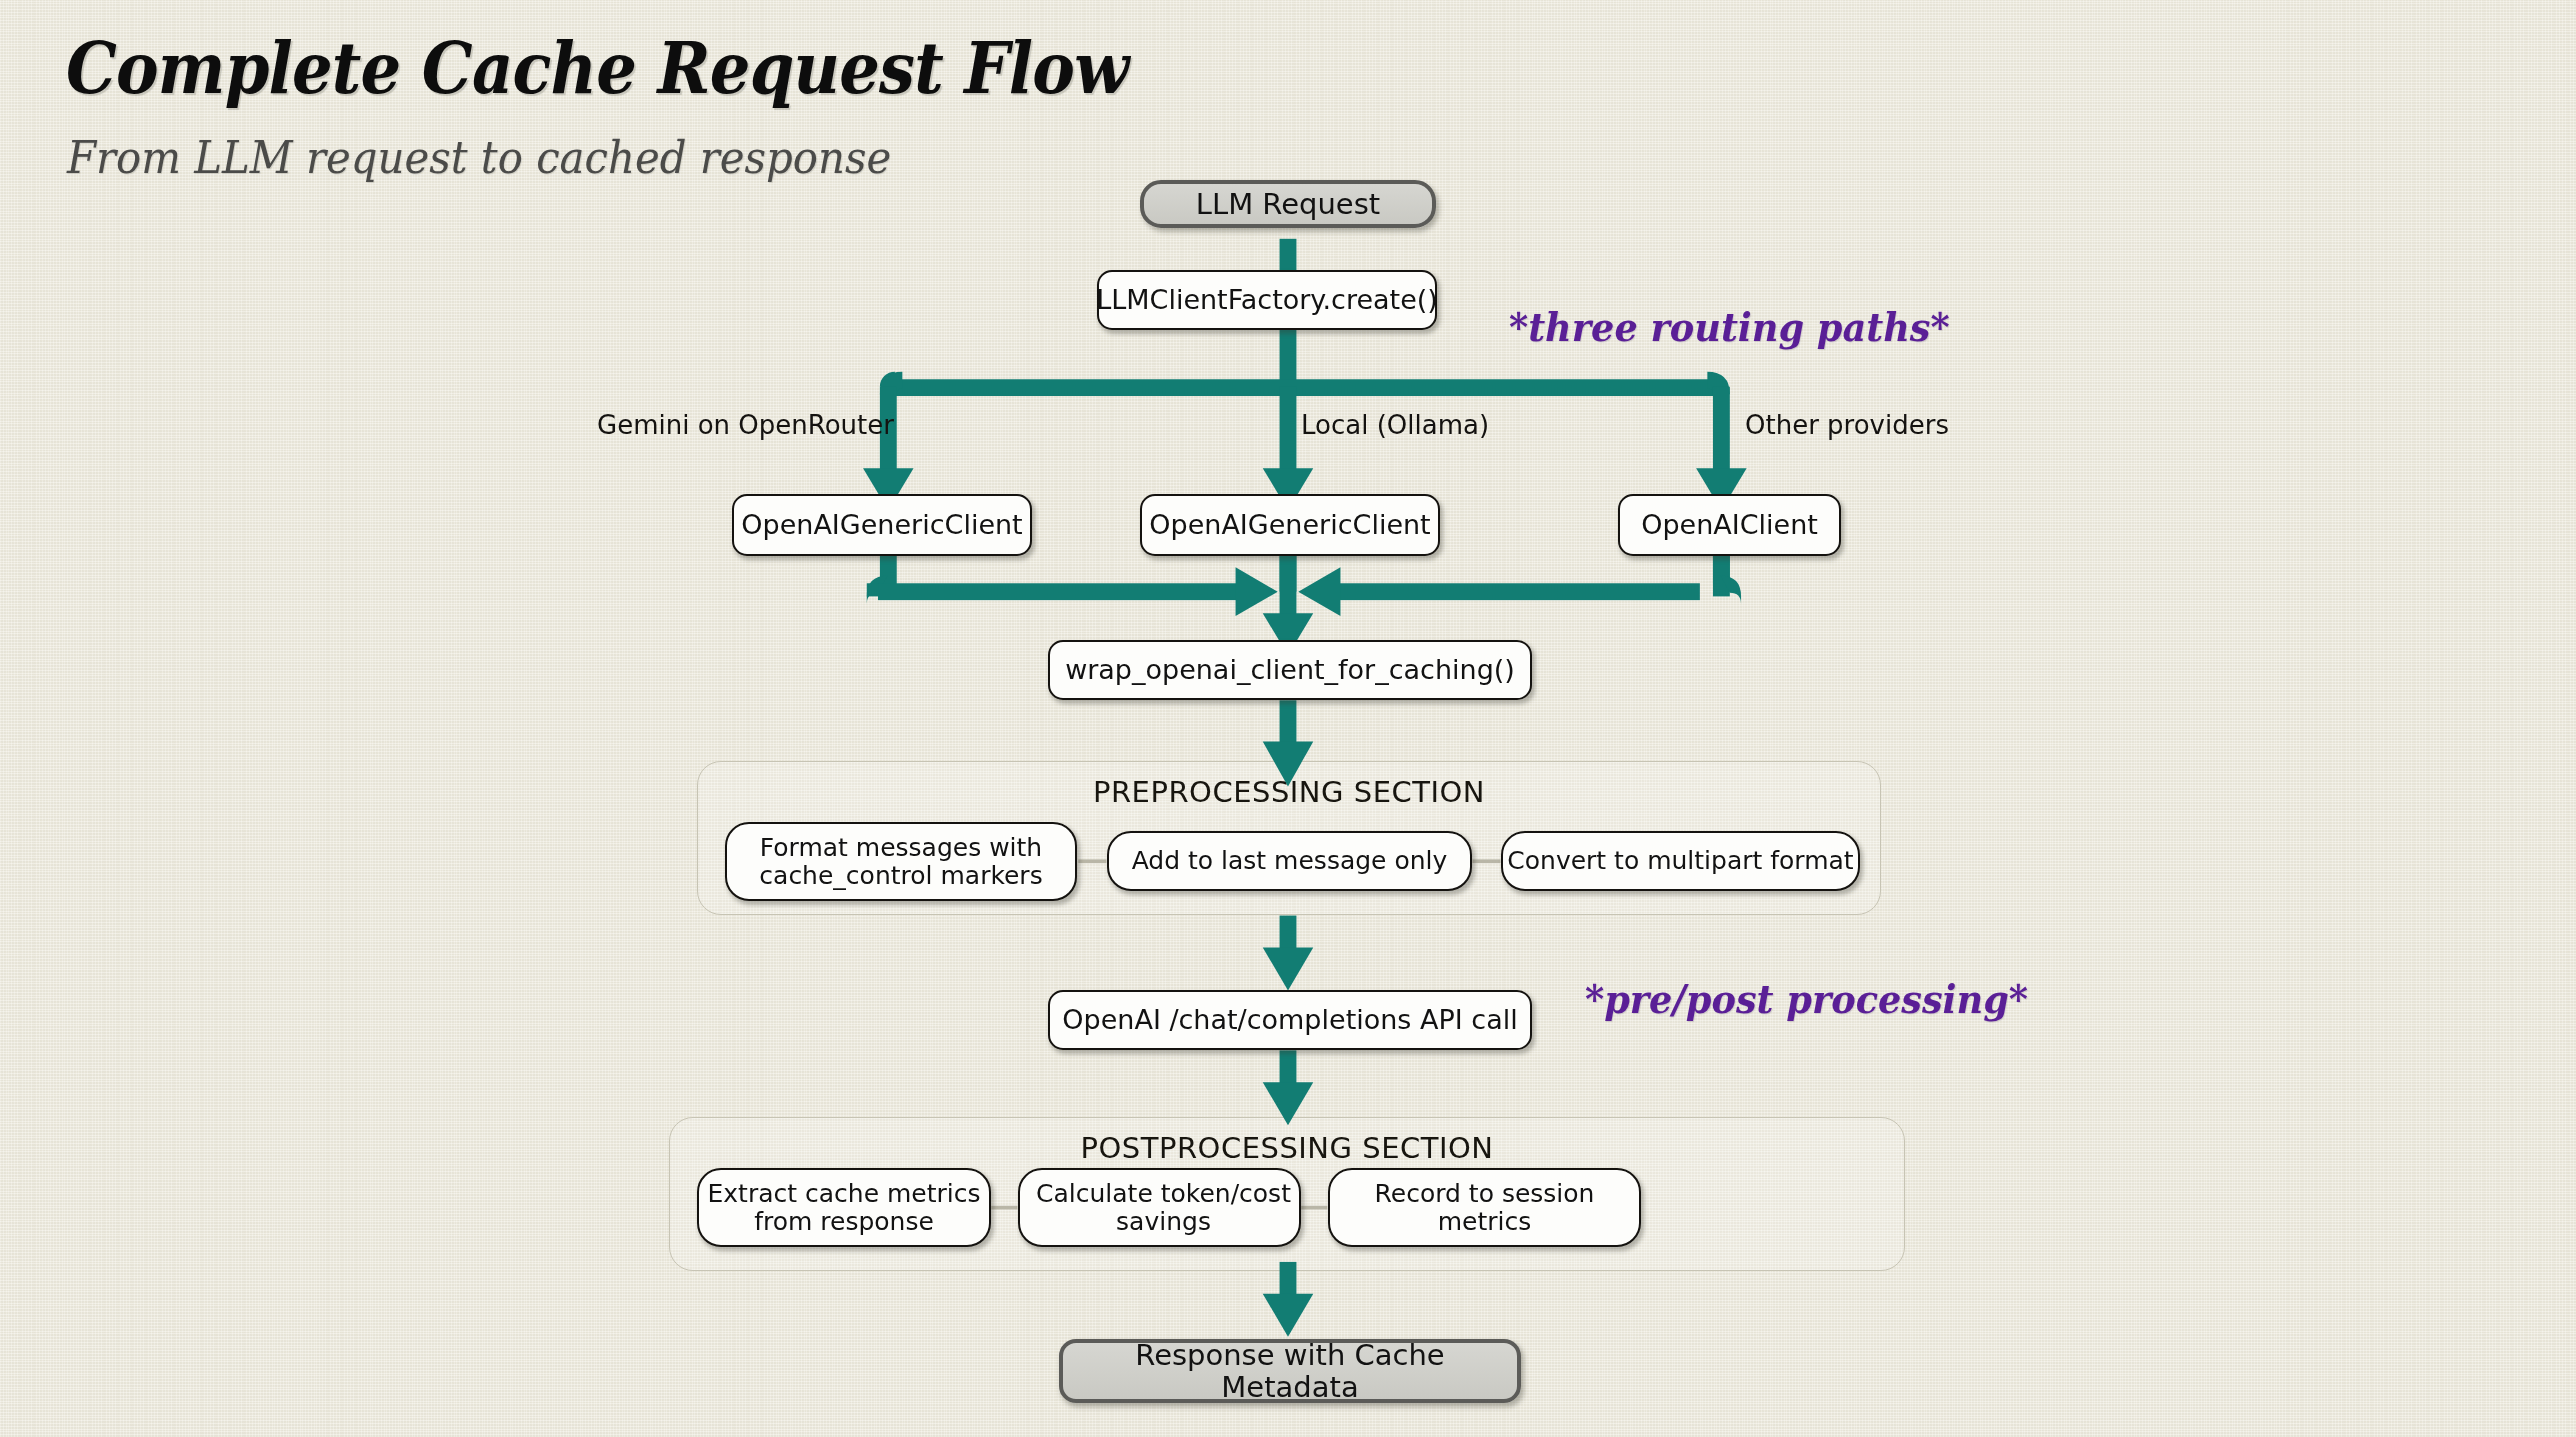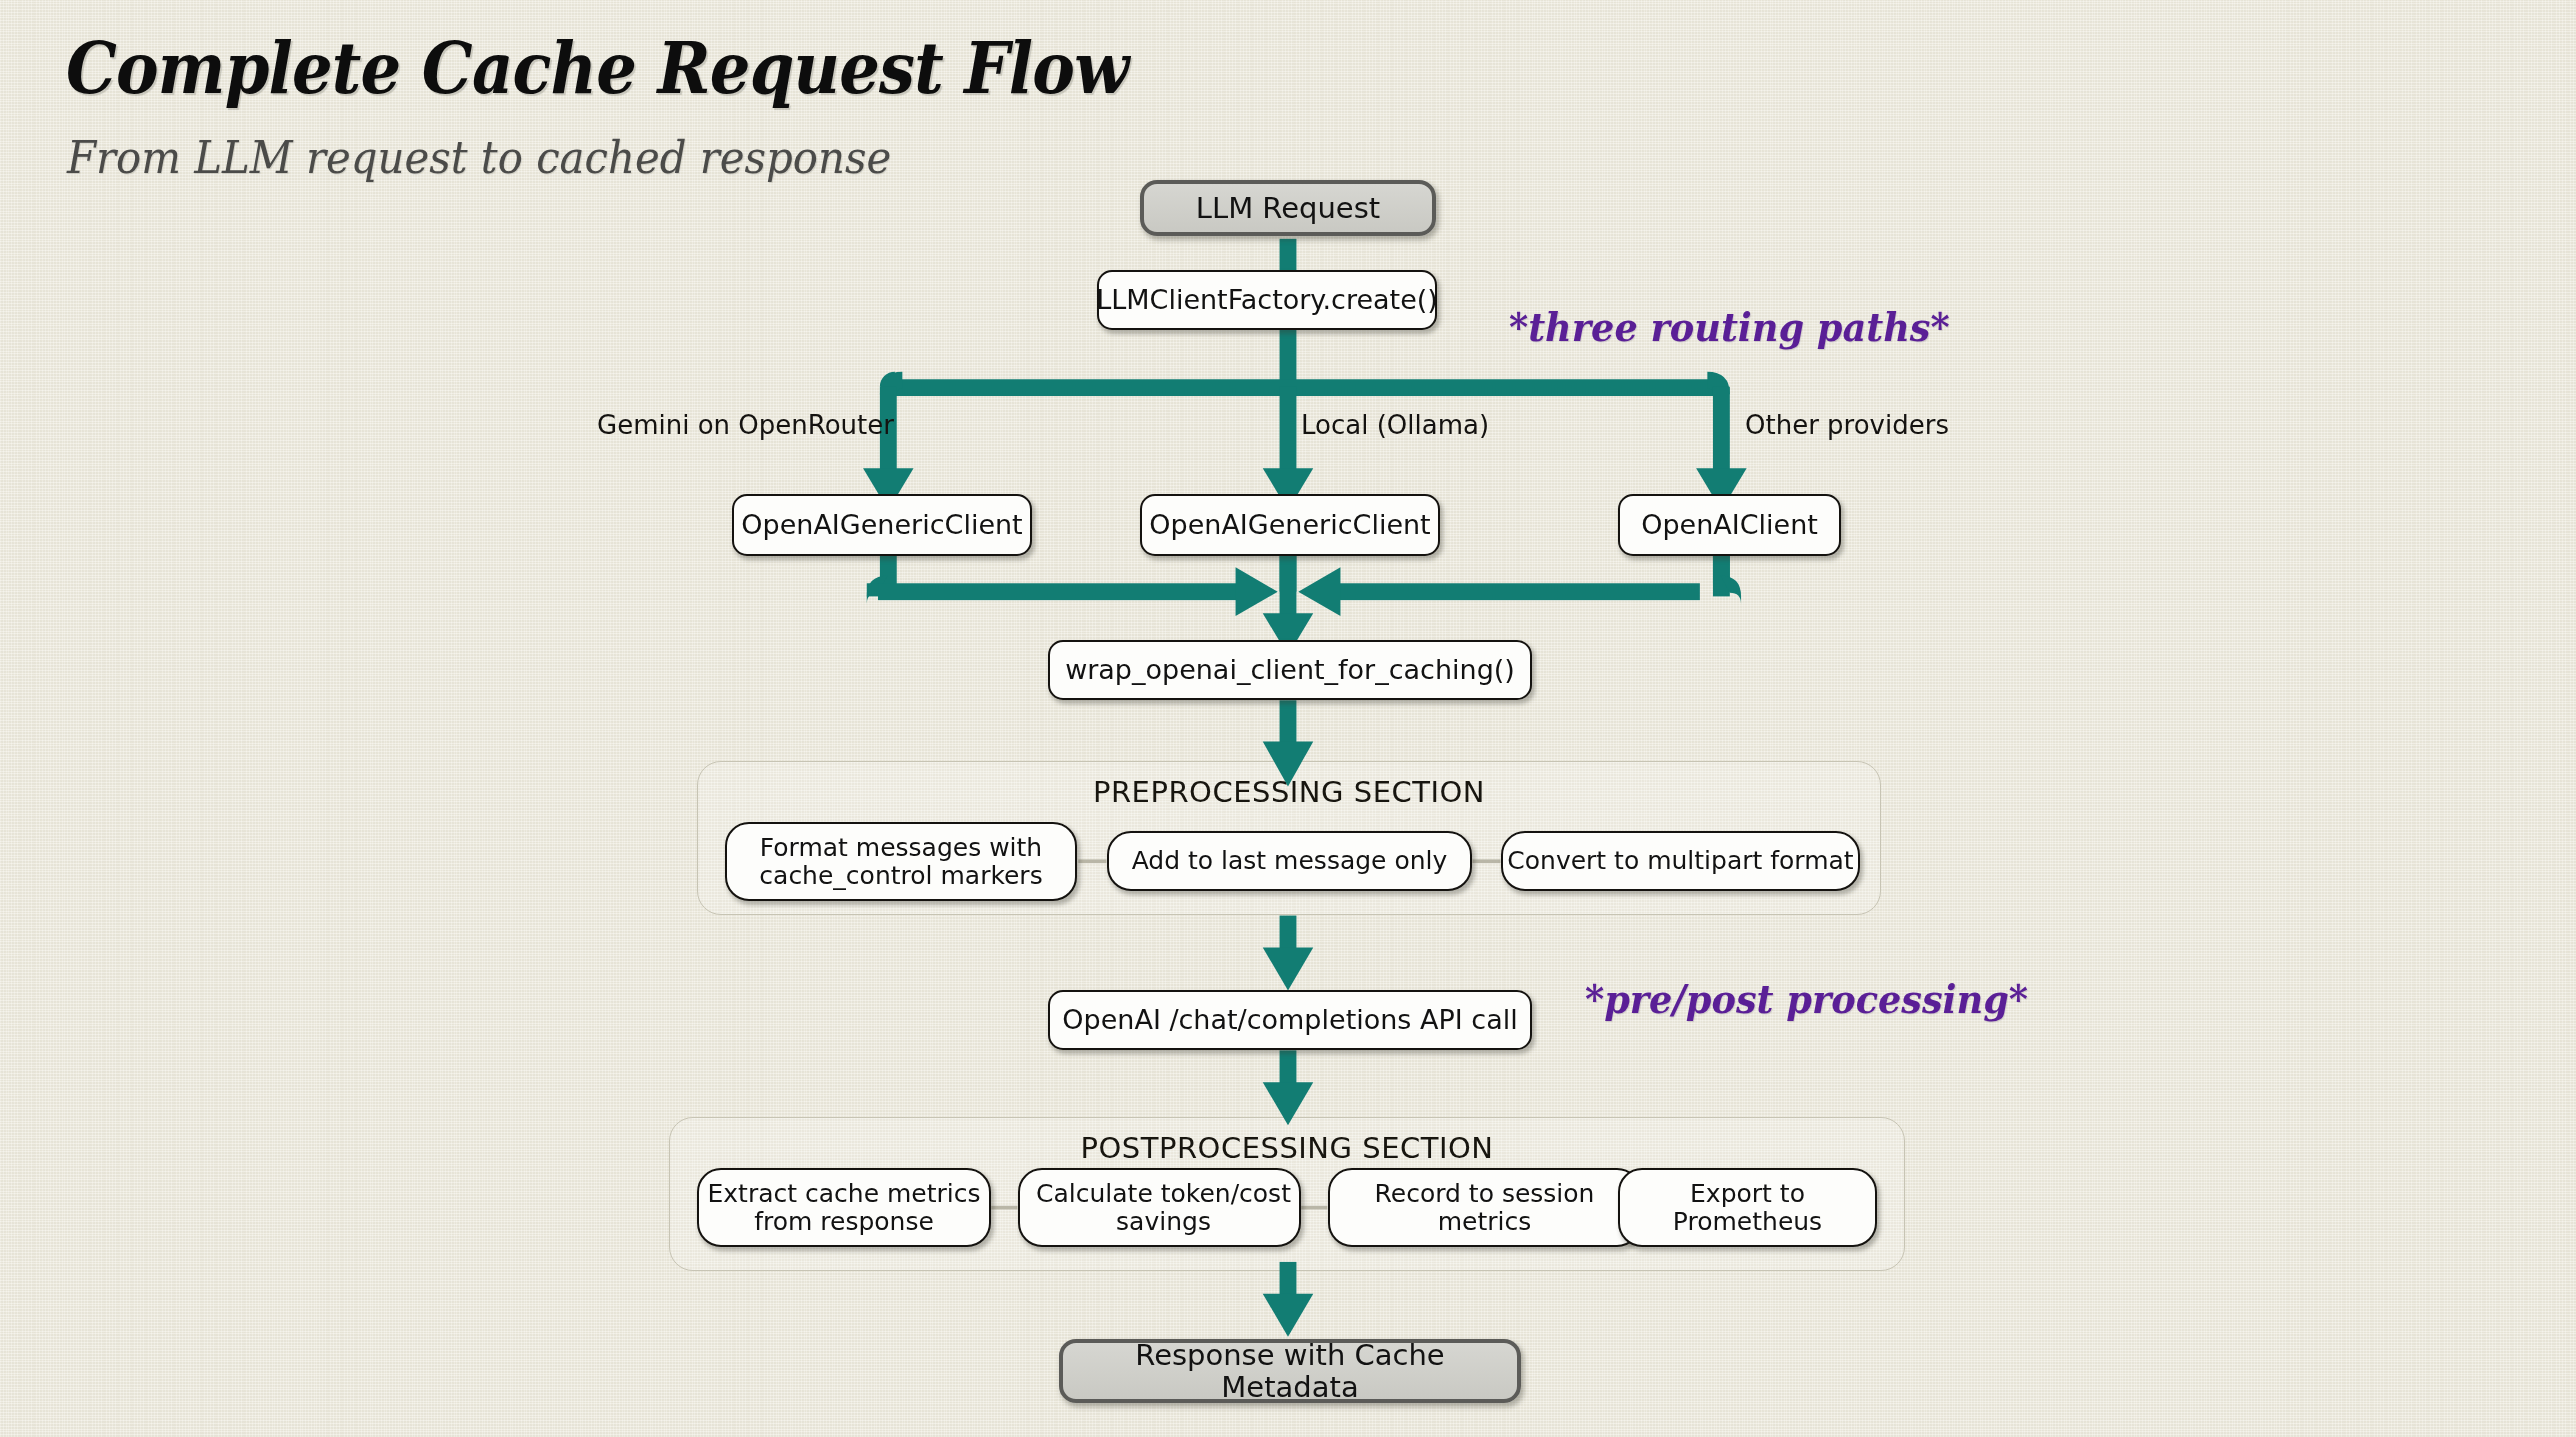--- a/index.html
+++ b/index.html
@@ -215,21 +215,21 @@
       <line x1="1573" y1="920" x2="1603" y2="920"></line>
       <line x1="1059" y1="1290" x2="1087" y2="1290"></line>
       <line x1="1390" y1="1290" x2="1418" y2="1290"></line>
       <line x1="1700" y1="1290" x2="1728" y2="1290"></line>
     </g>
   </svg>
 
   <div class="annot" style="left:1509px; top:304px;">*three routing paths*</div>
   <div class="annot" style="left:1585px; top:976px;">*pre/post processing*</div>
 
-  <div class="node term" style="left:1140px; top:180px; width:296px; height:56px;">LLM Request</div>
+  <div class="node term" style="left:1140px; top:180px; width:296px; height:48px;border-radius:21px;">LLM Request</div>
 
   <div class="node proc" style="left:1097px; top:270px; width:340px; height:60px;">LLMClientFactory.create()</div>
 
   <div class="node proc" style="left:732px; top:494px; width:300px; height:62px;">OpenAIGenericClient</div>
 
   <div class="node proc" style="left:1140px; top:494px; width:300px; height:62px;">OpenAIGenericClient</div>
 
   <div class="node proc" style="left:1618px; top:494px; width:223px; height:62px;">OpenAIClient</div>
 
   <div class="node proc" style="left:1048px; top:640px; width:484px; height:60px;">wrap_openai_client_for_caching()</div>
@@ -252,17 +252,15 @@
 
   <div class="section" style="left:669px; top:1117px; width:1236px; height:154px;">
     <div class="section-title">POSTPROCESSING SECTION</div>
   </div>
   <div class="node proc small" style="left:697px; top:1168px; width:294px; height:79px; white-space:pre-line;">Extract cache metrics
 from response</div>
   <div class="node proc small" style="left:1018px; top:1168px; width:283px; height:79px; white-space:pre-line;padding-left:8px;">Calculate token/cost
 savings</div>
   <div class="node proc small" style="left:1328px; top:1168px; width:313px; height:79px; white-space:pre-line;">Record to session
 metrics</div>
-  <div class="node proc small" style="left:1618px; top:1168px; width:259px; height:79px; white-space:pre-line;">Export to
-Prometheus</div>
 
 </div>
 
 
 </body></html>

